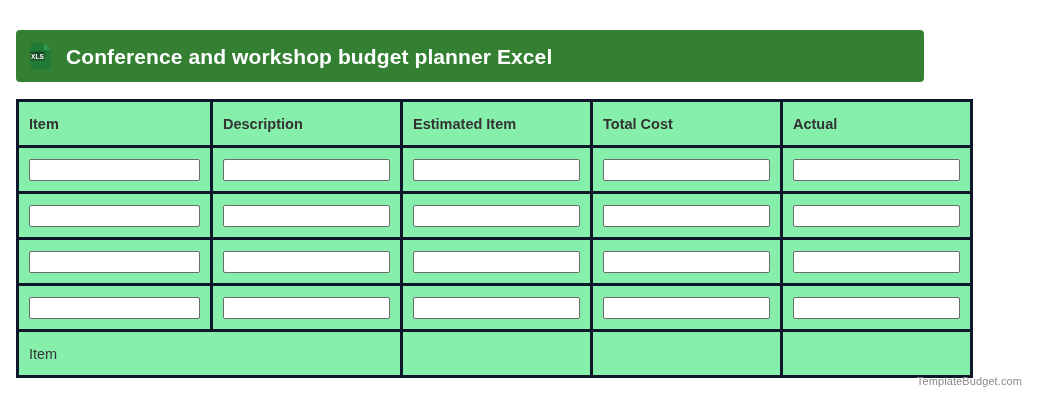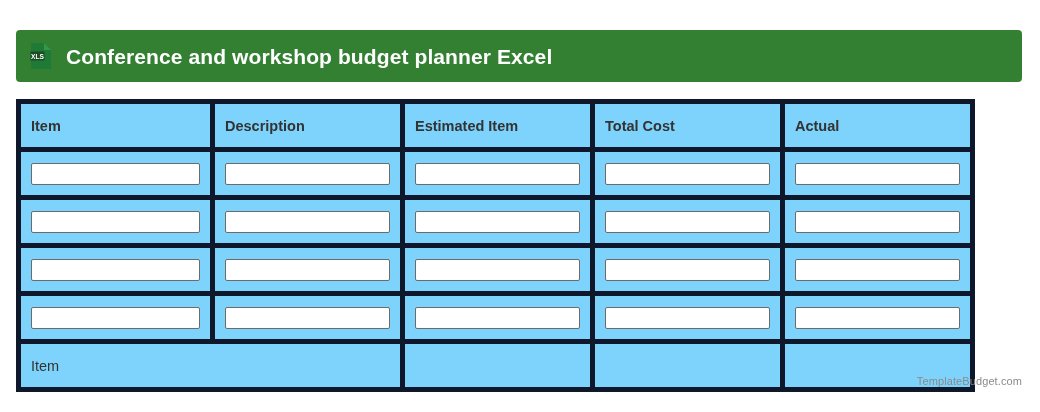--- a/index.html
+++ b/index.html
@@ -21,21 +21,21 @@
     width: 1040px;
     height: 412px;
     box-sizing: border-box;
   }
 
   
   .title-bar {
     position: absolute;
     left: 16px;
     top: 30px;
-    width: 1006px;
+    width: 908px;
     height: 52px;
     background: #338033;
     border-radius: 4px;
     display: flex;
     align-items: center;
     padding: 0 0 0 14px;
     box-sizing: border-box;
   }
 
   .xls-icon {
@@ -61,24 +61,24 @@
     position: absolute;
     left: 16px;
     top: 99px;
     width: 954px;
     border-collapse: collapse;
     table-layout: fixed;
   }
 
   .budget-table th,
   .budget-table td {
-    border: 5px solid #0f172a;
+    border: 3px solid #0f172a;
     padding: 0;
     vertical-align: middle;
-    background: #7dd3fc;
+    background: #86efac;
   }
 
   .budget-table thead th {
     height: 43px;
     text-align: left;
     padding: 0 0 0 10px;
     font-size: 14.5px;
     font-weight: bold;
     color: #333333;
   }

